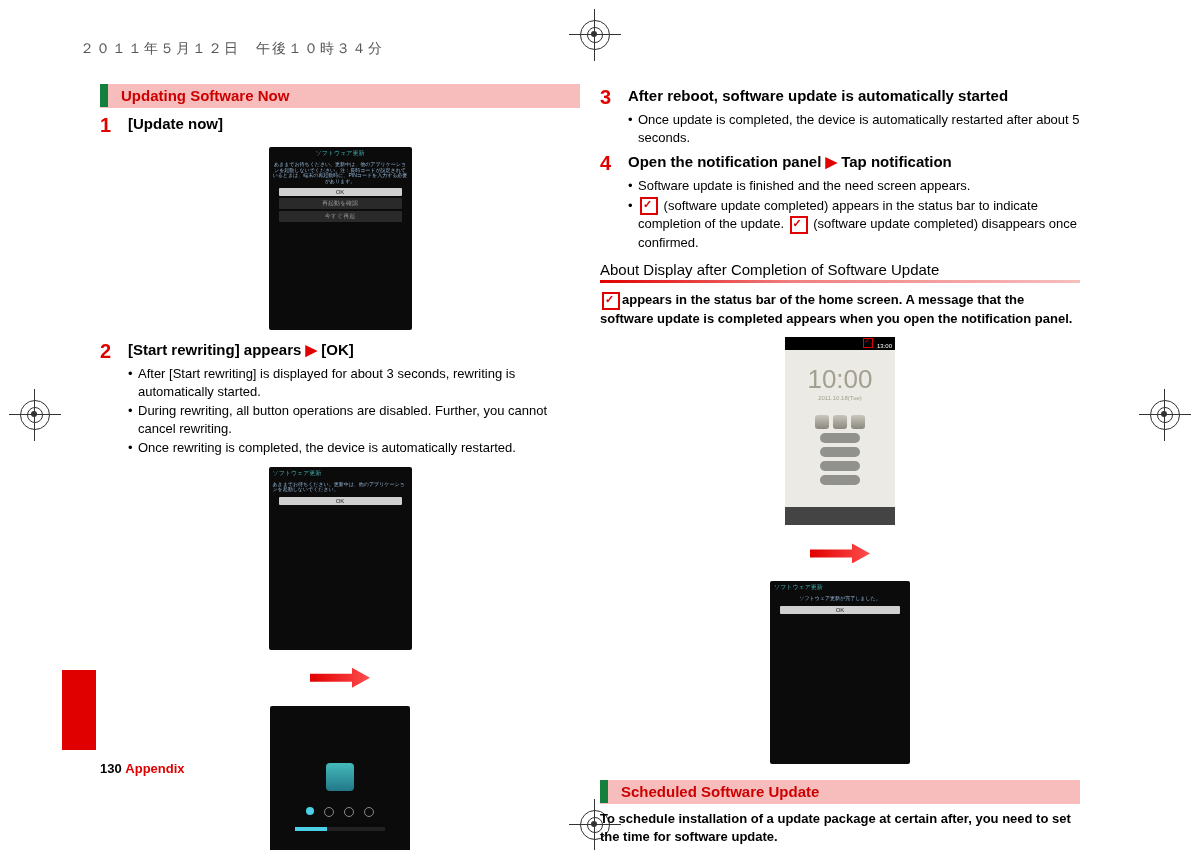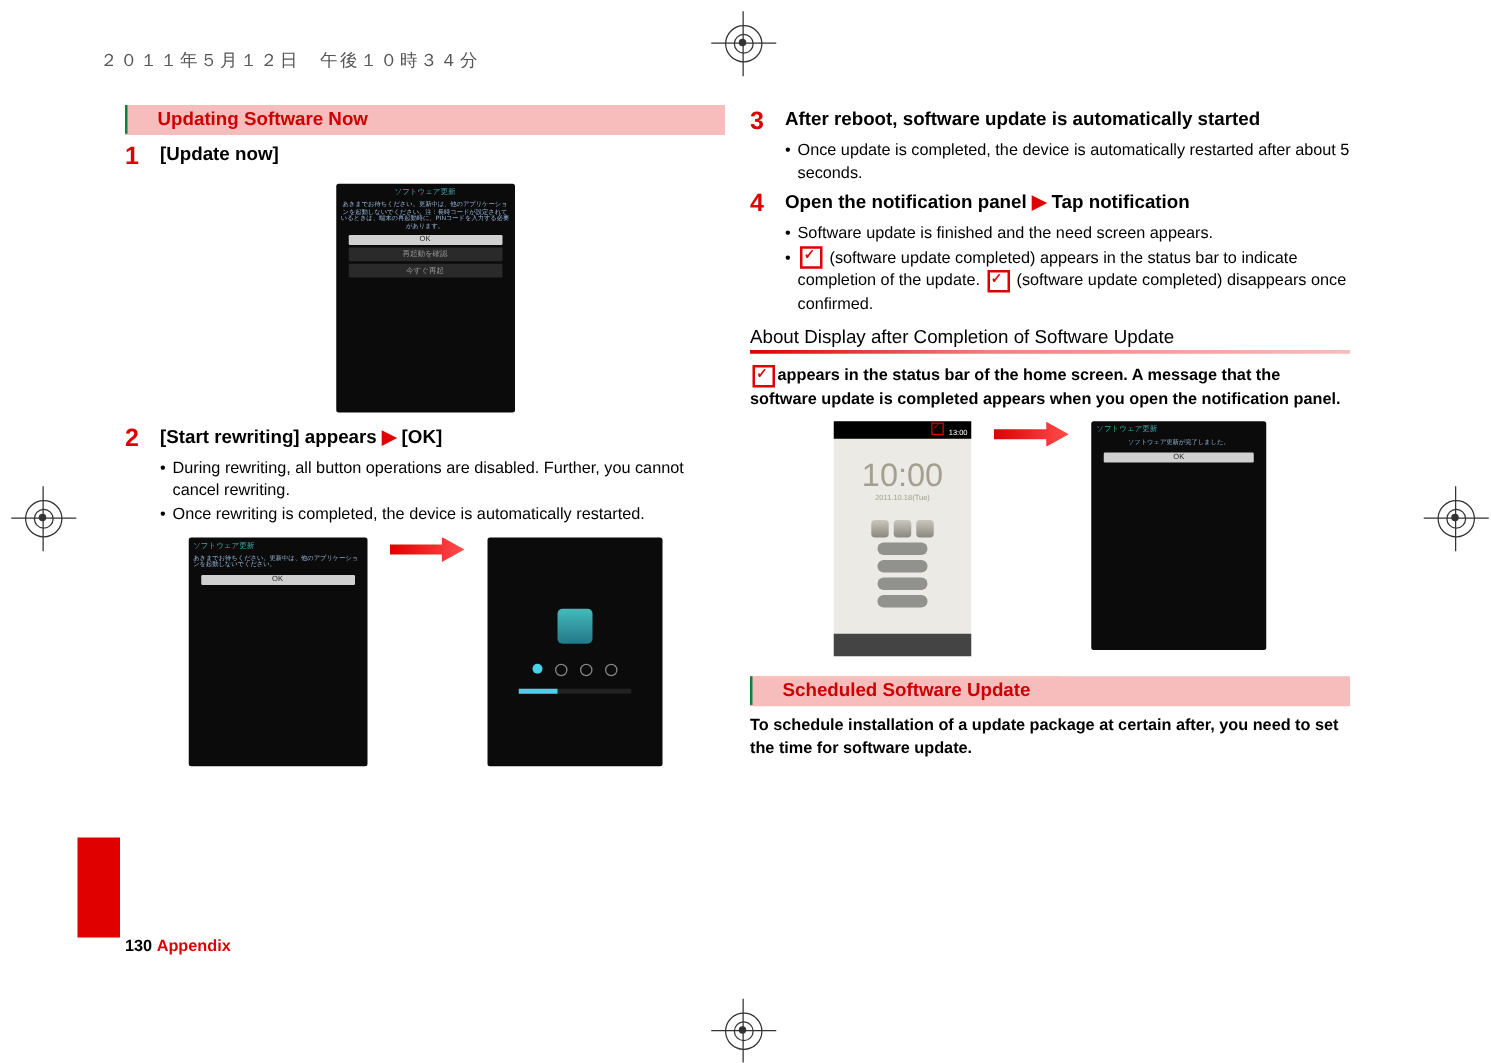--- a/index.html
+++ b/index.html
@@ -59,46 +59,46 @@
     margin: 4px 0 6px 0;
     padding: 0;
     height: 24px;
   }
   .section-hdr-inner {
     display: inline-block;
     background: #f7bdbd;
     color: #c00;
     font-weight: bold;
     font-size: 15px;
-    padding: 3px 24px;
-    border-left: 2px solid #15803d;
+    padding: 3px 13px;
+    border-left: 8px solid #15803d;
   }
   .step-row { display: flex; margin: 6px 0 2px 0; align-items:flex-start;}
   .step-num { color: #e00000; font-weight: bold; font-size: 20px; width: 28px; flex:none;}
   .step-title { font-weight: bold; font-size: 15px; line-height: 1.35; }
   .red-tri { color: #e00000; }
   .bullets { margin: 2px 0 6px 28px; font-size: 13px; line-height: 1.35;}
   .bullets div { position: relative; padding-left: 10px; margin-bottom: 2px;}
   .bullets div::before { content: "•"; position: absolute; left: 0; top: 0; }
   .subhead { font-weight: normal; font-size: 15px; margin: 10px 0 2px 0; }
   .red-underline { height: 3px; background: linear-gradient(to right, #e00000, #f08080 40%, #f7bdbd); margin-bottom:8px;}
   .bold-para { font-weight: bold; font-size: 13px; line-height: 1.35; margin: 6px 0;}
-  .footer { position: absolute; bottom: 16px; left: 0; font-size: 13px;}
+  .footer { position: absolute; bottom: 4px; left: 0; font-size: 13px;}
   .footer .pnum { font-weight: bold; }
   .footer .appx { color: #e00000; font-weight: bold; }
   .red-tab { position:absolute; left:-38px; bottom:30px; width:34px; height:80px; background:#e00000;}
 
   
   .phone { background:#0b0b0b; border-radius:2px; display:inline-block; }
   .ph1 { width:143px; height:183px; }
   .ph2 { width:143px; height:183px; }
   .ph3 { width:140px; height:183px; }
   .ph4 { width:110px; height:188px; }
   .ph5 { width:140px; height:183px; }
-  .img-row { display:flex; justify-content:center; gap:18px; margin-top:10px;}
+  .img-row { display:flex; align-items:center; justify-content:center; gap:18px; margin-top:10px;flex-direction:column;}
   .img-center { text-align:center; margin: 10px 0;}
   .arrow { width:60px; height:20px; background:linear-gradient(to right,#e00000,#ff4d4d); clip-path: polygon(0 30%,70% 30%,70% 0,100% 50%,70% 100%,70% 70%,0 70%);}
 
   .ph-top { font-size:6px; color:#4aa; padding:2px 4px; }
   .ph-text { font-size:5px; color:#9bd; padding:2px 4px; line-height:1.1;}
   .ph-btn { background:#d0d0d0; color:#222; font-size:6px; text-align:center; margin:2px 10px; border-radius:1px; padding:1px 0;}
   .ph-dark-area{height:100px;}
   .ph-btn.dark{background:#2a2a2a;color:#999;}
 
   .home-phone { background:#eceae4;}
@@ -167,20 +167,21 @@
       </div>
     </div>
 
     <div class="step-row">
       <div class="step-num">2</div>
       <div class="step-title">
         <span>[Start rewriting] appears </span><span class="red-tri">▶</span><span> [OK]</span>
       </div>
     </div>
     <div class="bullets">
+      <div>After [Start rewriting] is displayed for about 3 seconds, rewriting is automatically started.</div>
       <div>During rewriting, all button operations are disabled. Further, you cannot cancel rewriting.</div>
       <div>Once rewriting is completed, the device is automatically restarted.</div>
     </div>
 
     <div class="img-row">
       <div class="phone ph2">
         <div class="ph-top">ソフトウェア更新</div>
         <div class="ph-text">あきまでお待ちください。更新中は、他のアプリケーションを起動しないでください。</div>
         <div class="ph-btn">OK</div>
         <div style="height:130px"></div>

